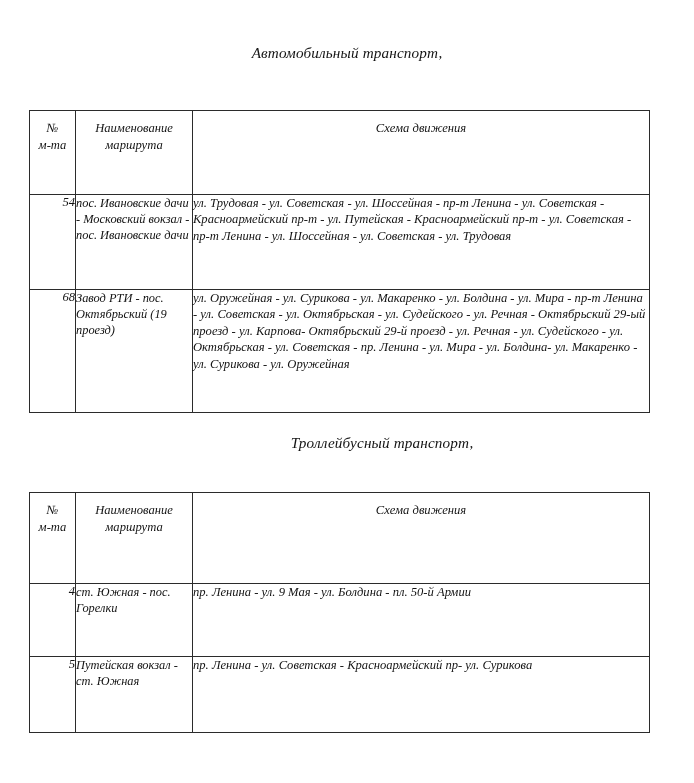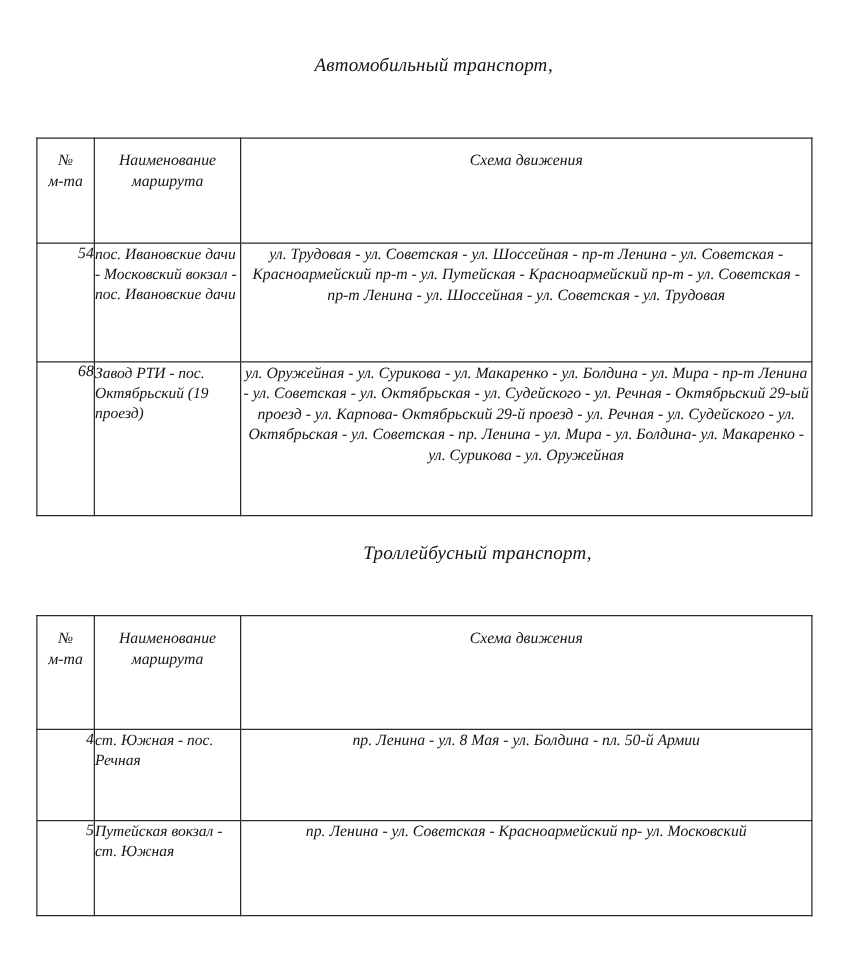--- a/index.html
+++ b/index.html
@@ -92,21 +92,21 @@
     padding-top: 6px;
     font-size: 12.6px;
   }
   .cell-name {
     text-align: left;
     padding: 6px 5px 4px 5px;
     line-height: 16px;
     font-size: 12.4px;
   }
   .cell-scheme {
-    text-align: center;
+    text-align: left;
     padding: 6px 5px 4px 6px;
     line-height: 16.4px;
     font-size: 12.6px;
     margin-top: 10px;
   }
 
   
   #table-auto  tr.r-head { height: 84px; }
   #table-auto  tr.r-54   { height: 95px; }
   #table-auto  tr.r-58   { height: 123px; }
@@ -192,24 +192,24 @@
         <th class="hdr-cell hdr-scheme">
           <div class="hdr-inner">
             <span class="hdr-sub">Схема движения</span>
           </div>
         </th>
       </tr>
     </thead>
     <tbody>
       <tr class="r-4">
         <td class="cell-num">4</td>
-        <td class="cell-name">ст. Южная - пос. Речная</td>
-        <td class="cell-scheme">пр. Ленина - ул. 8 Мая - ул. Болдина - пл. 50-й Армии</td>
+        <td class="cell-name">ст. Южная - пос. Горелки</td>
+        <td class="cell-scheme">пр. Ленина - ул. 9 Мая - ул. Болдина - пл. 50-й Армии</td>
       </tr>
       <tr class="r-5">
         <td class="cell-num">5</td>
         <td class="cell-name">Путейская вокзал - ст. Южная</td>
-        <td class="cell-scheme">пр. Ленина - ул. Советская - Красноармейский пр- ул. Московский</td>
+        <td class="cell-scheme">пр. Ленина - ул. Советская - Красноармейский пр- ул. Сурикова</td>
       </tr>
     </tbody>
   </table>
 
 </div>
 
 </body></html>

